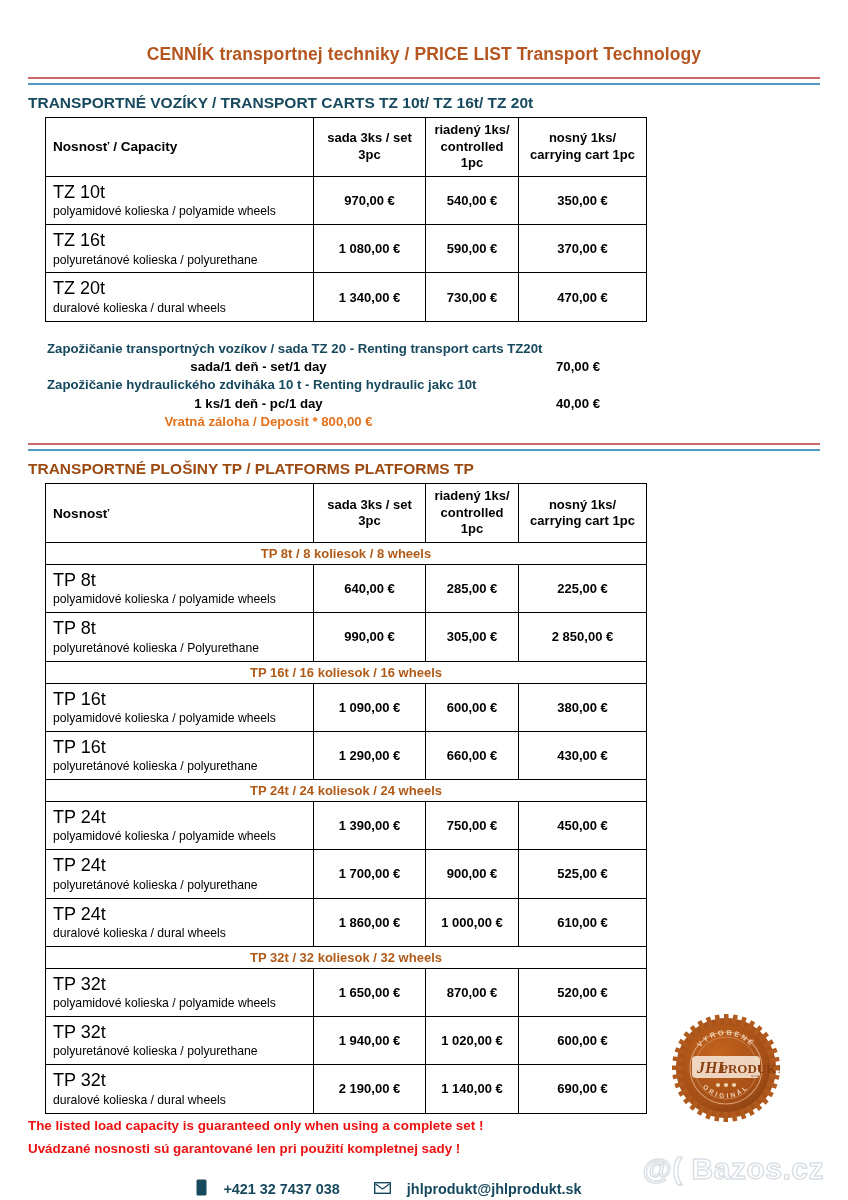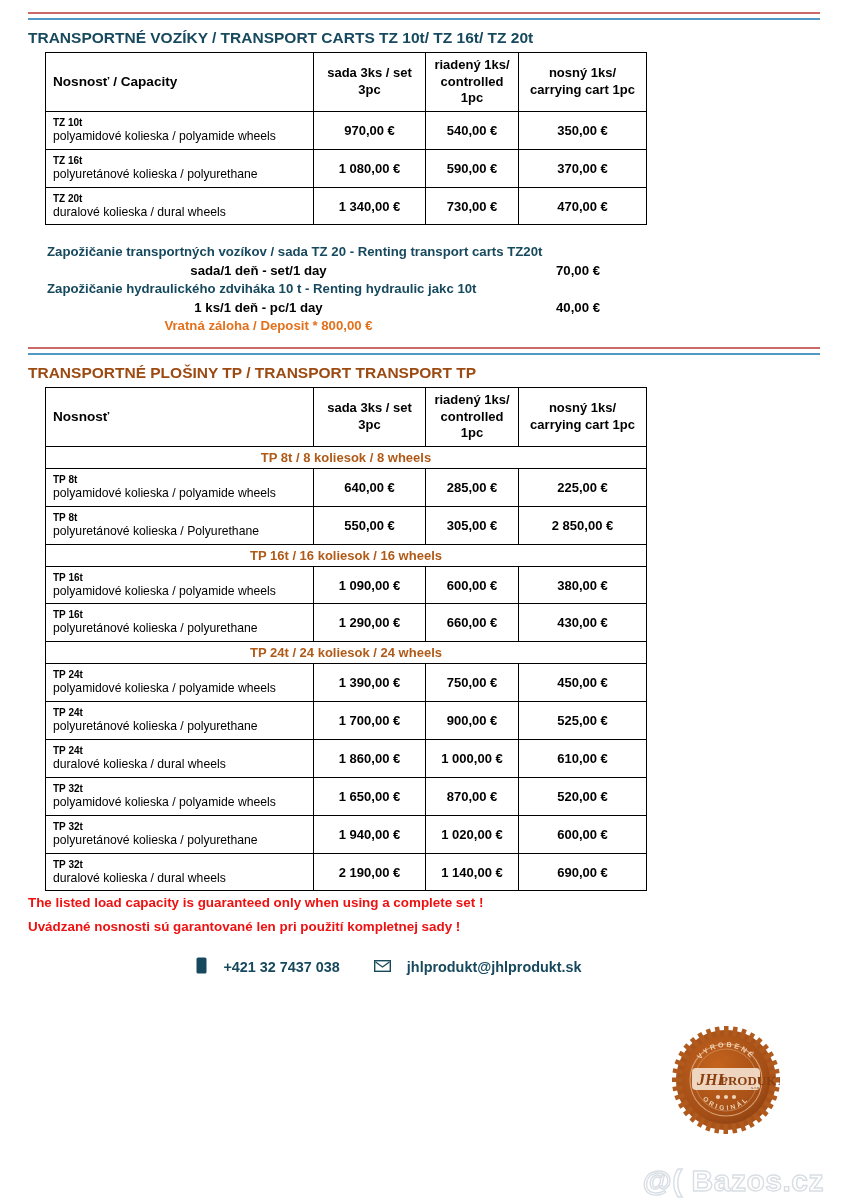--- a/index.html
+++ b/index.html
@@ -44,21 +44,21 @@
   }
   .tbl td, .tbl th { border: 1.2px solid #000; vertical-align: middle; }
   .tbl .c-desc { width: 268px; padding: 4px 7px; text-align: left; }
   .tbl .c-num  { width: 112px; text-align: center; font-weight: bold; font-size: 13px; padding: 4px 2px; }
   .tbl .c-num2 { width: 93px; }
   .tbl .c-num3 { width: 128px; }
 
   .hdr-desc { text-align: center; font-weight: bold; font-size: 13.6px; padding: 9px 4px; }
   .hdr-sub  { text-align: center; font-weight: normal; font-size: 11.6px; padding: 6px 3px; line-height: 1.28; }
 
-  .rowtitle { font-weight: bold; font-size: 10px; display: block; line-height: 1.3; }
+  .rowtitle { font-weight: normal; font-size: 18px; display: block; line-height: 1.3; }
   .rowsub   { font-weight: normal; font-size: 12.2px; display: block; line-height: 1.3; }
 
   .grp-row td {
     text-align: center;
     color: #b05a17;
     font-weight: bold;
     font-size: 13px;
     padding: 3px 0;
   }
 
@@ -99,20 +99,21 @@
     -webkit-text-stroke: 1.4px #d7dde3;
     letter-spacing: .5px; opacity: .95;
   }
   .stamp { position: absolute; right: 68px; bottom: 78px; width: 108px; height: 108px; }
 </style>
 </head>
 <body>
 
 <div class="page">
 
+  <div class="doc-title">CENNÍK  transportnej techniky / PRICE LIST Transport Technology</div>
   <div class="rule-wrap">
     <div class="rule-red"></div>
     <div class="rule-blue"></div>
   </div>
 
   <div class="sec-head sec-teal">TRANSPORTNÉ VOZÍKY / TRANSPORT CARTS TZ 10t/ TZ 16t/ TZ 20t</div>
 
   <table class="tbl">
     <tbody>
       <tr>
@@ -172,21 +173,21 @@
       <div class="amt">40,00 €</div>
     </div>
     <div class="deposit">Vratná záloha / Deposit * 800,00 €</div>
   </div>
 
   <div class="rule-wrap rule-mid">
     <div class="rule-red"></div>
     <div class="rule-blue"></div>
   </div>
 
-  <div class="sec-head sec-brown">TRANSPORTNÉ PLOŠINY TP / TRANSPORT TRANSPORT  TP</div>
+  <div class="sec-head sec-brown">TRANSPORTNÉ PLOŠINY TP / PLATFORMS PLATFORMS  TP</div>
 
   <table class="tbl">
     <tbody>
       <tr>
         <td class="c-desc hdr-desc">Nosnosť</td>
         <td class="c-num hdr-sub">sada 3ks / set 3pc</td>
         <td class="c-num c-num2 hdr-sub">
           <span>riadený 1ks/</span><br>
           <span>controlled 1pc</span>
         </td>
@@ -206,21 +207,21 @@
         </td>
         <td class="c-num">640,00 €</td>
         <td class="c-num c-num2">285,00 €</td>
         <td class="c-num c-num3">225,00 €</td>
       </tr>
       <tr>
         <td class="c-desc">
           <span class="rowtitle">TP 8t</span>
           <span class="rowsub">polyuretánové kolieska / Polyurethane</span>
         </td>
-        <td class="c-num">550,00 €</td>
+        <td class="c-num">990,00 €</td>
         <td class="c-num c-num2">305,00 €</td>
         <td class="c-num c-num3">2 850,00 €</td>
       </tr>
 
       <tr class="grp-row">
         <td colspan="4">TP 16t / 16 koliesok / 16 wheels</td>
       </tr>
       <tr>
         <td class="c-desc">
           <span class="rowtitle">TP 16t</span>
@@ -264,20 +265,23 @@
       <tr>
         <td class="c-desc">
           <span class="rowtitle">TP 24t</span>
           <span class="rowsub">duralové  kolieska / dural wheels</span>
         </td>
         <td class="c-num">1 860,00 €</td>
         <td class="c-num c-num2">1 000,00 €</td>
         <td class="c-num c-num3">610,00 €</td>
       </tr>
 
+      <tr class="grp-row">
+        <td colspan="4">TP 32t / 32 koliesok / 32 wheels</td>
+      </tr>
       <tr>
         <td class="c-desc">
           <span class="rowtitle">TP 32t</span>
           <span class="rowsub">polyamidové kolieska / polyamide wheels</span>
         </td>
         <td class="c-num">1 650,00 €</td>
         <td class="c-num c-num2">870,00 €</td>
         <td class="c-num c-num3">520,00 €</td>
       </tr>
       <tr>

